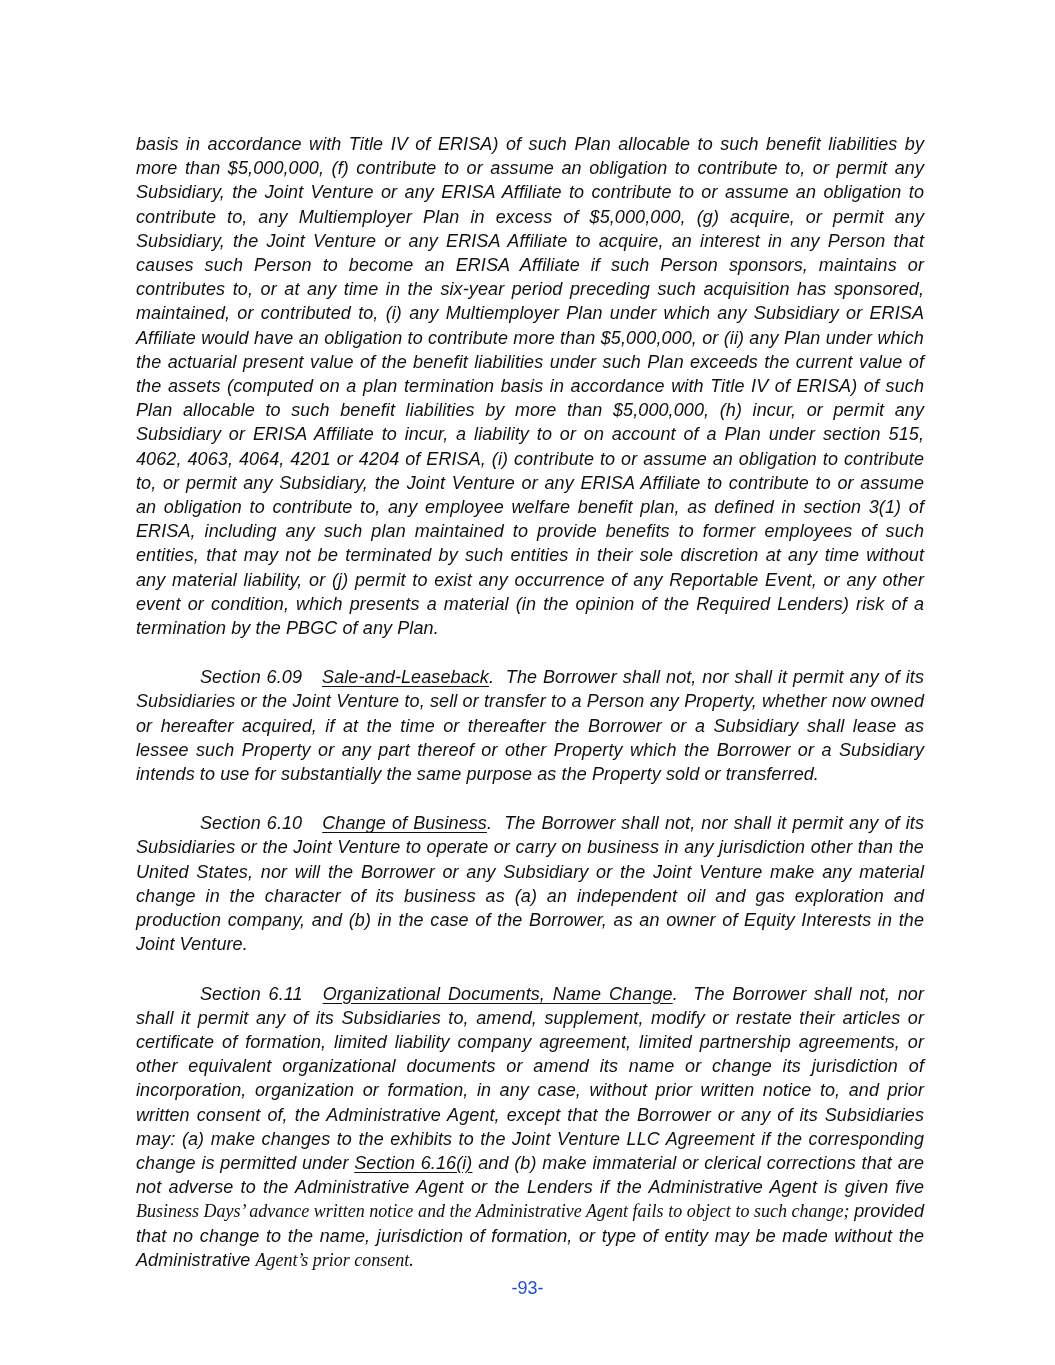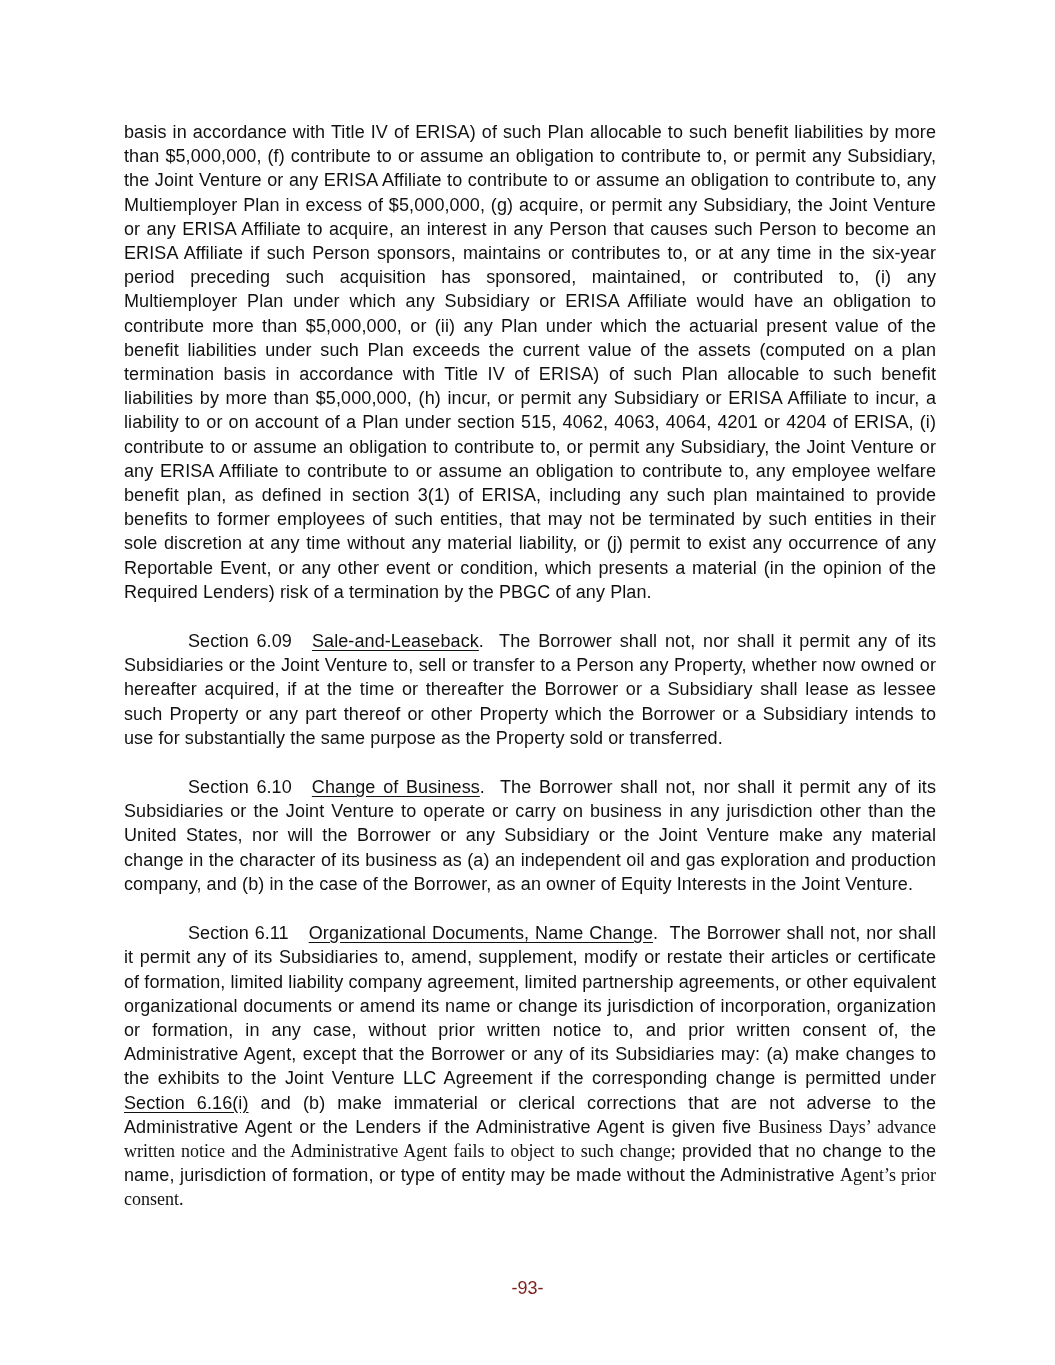--- a/index.html
+++ b/index.html
@@ -20,22 +20,23 @@
     position: absolute;
     top: 120px;
     left: 124px;
     width: 812px;
     font-size: 18px;
     line-height: 24.2px;
     text-align: justify;
     letter-spacing: 0.1px;
   }
   p.para {
-    margin: 0;
+    margin: 12px;
     padding: 0;
+    font-style: italic;
   }
   p.section {
     margin-top: 25px;
     text-indent: 64px;
   }
   .tab {
     display: inline-block;
     width: 20px;
   }
   .u {
@@ -46,21 +47,21 @@
     font-family: "Liberation Serif", "DejaVu Serif", serif;
     letter-spacing: 0;
   }
   .footer {
     position: absolute;
     top: 1278px;
     left: 0;
     width: 100%;
     text-align: center;
     font-size: 18px;
-    color: #7f1d1d;
+    color: #1d4ed8;
   }
 </style>
 </head>
 <body>
 
 <div class="page">
   <div class="content">
 
     <p class="para">basis in accordance with Title IV of ERISA) of such Plan allocable to such benefit liabilities by more than $5,000,000, (f) contribute to or assume an obligation to contribute to, or permit any Subsidiary, the Joint Venture or any ERISA Affiliate to contribute to or assume an obligation to contribute to, any Multiemployer Plan in excess of $5,000,000, (g) acquire, or permit any Subsidiary, the Joint Venture or any ERISA Affiliate to acquire, an interest in any Person that causes such Person to become an ERISA Affiliate if such Person sponsors, maintains or contributes to, or at any time in the six-year period preceding such acquisition has sponsored, maintained, or contributed to, (i) any Multiemployer Plan under which any Subsidiary or ERISA Affiliate would have an obligation to contribute more than $5,000,000, or (ii) any Plan under which the actuarial present value of the benefit liabilities under such Plan exceeds the current value of the assets (computed on a plan termination basis in accordance with Title IV of ERISA) of such Plan allocable to such benefit liabilities by more than $5,000,000, (h) incur, or permit any Subsidiary or ERISA Affiliate to incur, a liability to or on account of a Plan under section 515, 4062, 4063, 4064, 4201 or 4204 of ERISA, (i) contribute to or assume an obligation to contribute to, or permit any Subsidiary, the Joint Venture or any ERISA Affiliate to contribute to or assume an obligation to contribute to, any employee welfare benefit plan, as defined in section 3(1) of ERISA, including any such plan maintained to provide benefits to former employees of such entities, that may not be terminated by such entities in their sole discretion at any time without any material liability, or (j) permit to exist any occurrence of any Reportable Event, or any other event or condition, which presents a material (in the opinion of the Required Lenders) risk of a termination by the PBGC of any Plan.</p>
 

